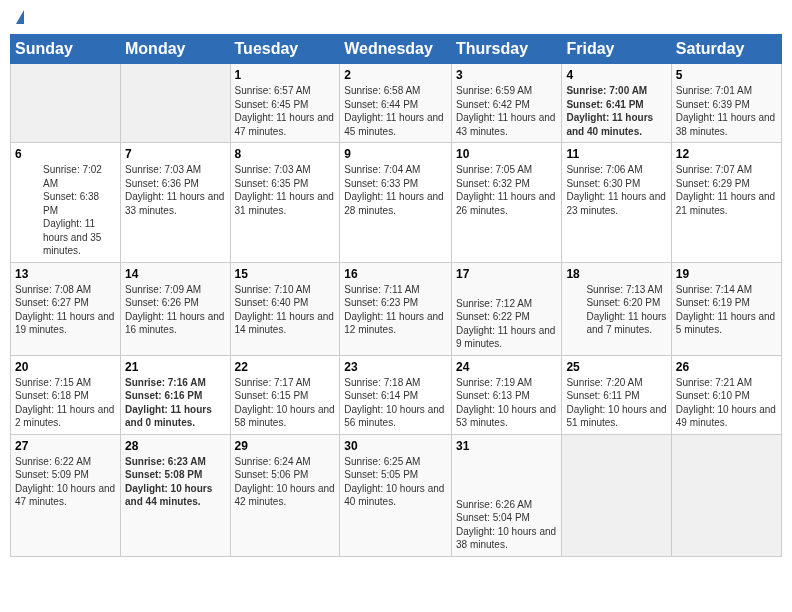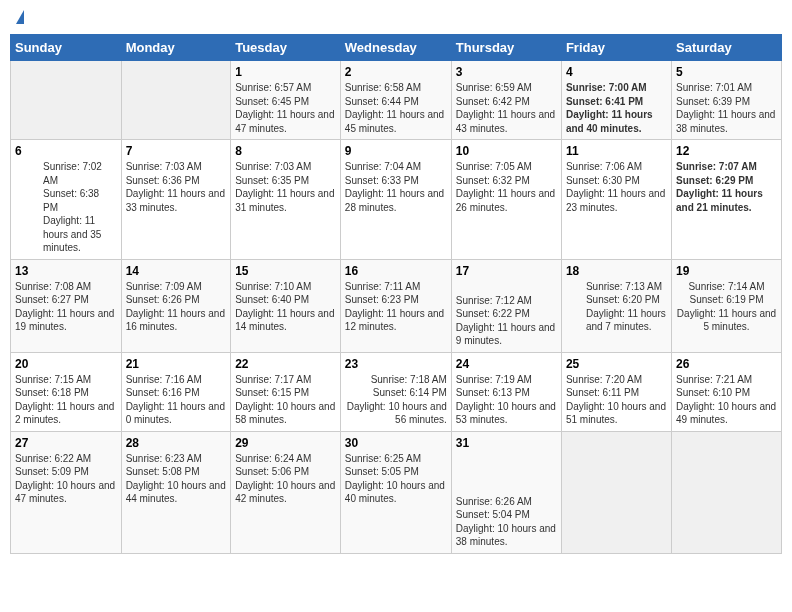--- a/index.html
+++ b/index.html
@@ -65,21 +65,21 @@
     .calendar {
       width: 100%;
       border-collapse: collapse;
       font-size: 10.5px;
     }
     .calendar thead tr th {
       background-color: #2e6cb5;
       color: #fff;
       padding: 5px 4px;
       text-align: left;
-      font-size: 13px;
+      font-size: 16px;
       font-weight: bold;
       border: 1px solid #2e6cb5;
     }
     .calendar tbody tr td {
       border: 1px solid #ccc;
       vertical-align: top;
       padding: 4px 4px;
       width: 113px;
       min-height: 70px;
       background: #fff;
@@ -202,21 +202,21 @@
 Daylight: 11 hours and 26 minutes.</div>
           </td>
           <td>
             <span class="day-number">11</span>
             <div class="day-info" style="white-space: pre-line;">Sunrise: 7:06 AM
 Sunset: 6:30 PM
 Daylight: 11 hours and 23 minutes.</div>
           </td>
           <td>
             <span class="day-number">12</span>
-            <div class="day-info" style="white-space: pre-line; font-weight: bold;">Sunrise: 7:07 AM
+            <div class="day-info" style="white-space: pre-line;">Sunrise: 7:07 AM
 Sunset: 6:29 PM
 Daylight: 11 hours and 21 minutes.</div>
           </td>
         </tr>
         <tr>
           <td>
             <span class="day-number">13</span>
             <div class="day-info" style="white-space: pre-line;">Sunrise: 7:08 AM
 Sunset: 6:27 PM
 Daylight: 11 hours and 19 minutes.</div>
@@ -246,47 +246,47 @@
 Daylight: 11 hours and 9 minutes.</div>
           </td>
           <td>
             <span class="day-number">18</span>
             <div class="day-info" style="white-space: pre-line; margin-left: 20px;">Sunrise: 7:13 AM
 Sunset: 6:20 PM
 Daylight: 11 hours and 7 minutes.</div>
           </td>
           <td>
             <span class="day-number">19</span>
-            <div class="day-info" style="white-space: pre-line; text-align: center;">Sunrise: 7:14 AM
+            <div class="day-info" style="white-space: pre-line;">Sunrise: 7:14 AM
 Sunset: 6:19 PM
 Daylight: 11 hours and 5 minutes.</div>
           </td>
         </tr>
         <tr>
           <td>
             <span class="day-number">20</span>
             <div class="day-info" style="white-space: pre-line;">Sunrise: 7:15 AM
 Sunset: 6:18 PM
 Daylight: 11 hours and 2 minutes.</div>
           </td>
           <td>
             <span class="day-number">21</span>
-            <div class="day-info" style="white-space: pre-line;">Sunrise: 7:16 AM
+            <div class="day-info" style="white-space: pre-line; font-weight: bold;">Sunrise: 7:16 AM
 Sunset: 6:16 PM
 Daylight: 11 hours and 0 minutes.</div>
           </td>
           <td>
             <span class="day-number">22</span>
             <div class="day-info" style="white-space: pre-line;">Sunrise: 7:17 AM
 Sunset: 6:15 PM
 Daylight: 10 hours and 58 minutes.</div>
           </td>
           <td>
             <span class="day-number">23</span>
-            <div class="day-info" style="white-space: pre-line; text-align: right;">Sunrise: 7:18 AM
+            <div class="day-info" style="white-space: pre-line;">Sunrise: 7:18 AM
 Sunset: 6:14 PM
 Daylight: 10 hours and 56 minutes.</div>
           </td>
           <td>
             <span class="day-number">24</span>
             <div class="day-info" style="white-space: pre-line;">Sunrise: 7:19 AM
 Sunset: 6:13 PM
 Daylight: 10 hours and 53 minutes.</div>
           </td>
           <td>
@@ -304,21 +304,21 @@
         </tr>
         <tr>
           <td>
             <span class="day-number">27</span>
             <div class="day-info" style="white-space: pre-line;">Sunrise: 6:22 AM
 Sunset: 5:09 PM
 Daylight: 10 hours and 47 minutes.</div>
           </td>
           <td>
             <span class="day-number">28</span>
-            <div class="day-info" style="white-space: pre-line;">Sunrise: 6:23 AM
+            <div class="day-info" style="white-space: pre-line; font-weight: bold;">Sunrise: 6:23 AM
 Sunset: 5:08 PM
 Daylight: 10 hours and 44 minutes.</div>
           </td>
           <td>
             <span class="day-number">29</span>
             <div class="day-info" style="white-space: pre-line;">Sunrise: 6:24 AM
 Sunset: 5:06 PM
 Daylight: 10 hours and 42 minutes.</div>
           </td>
           <td>

